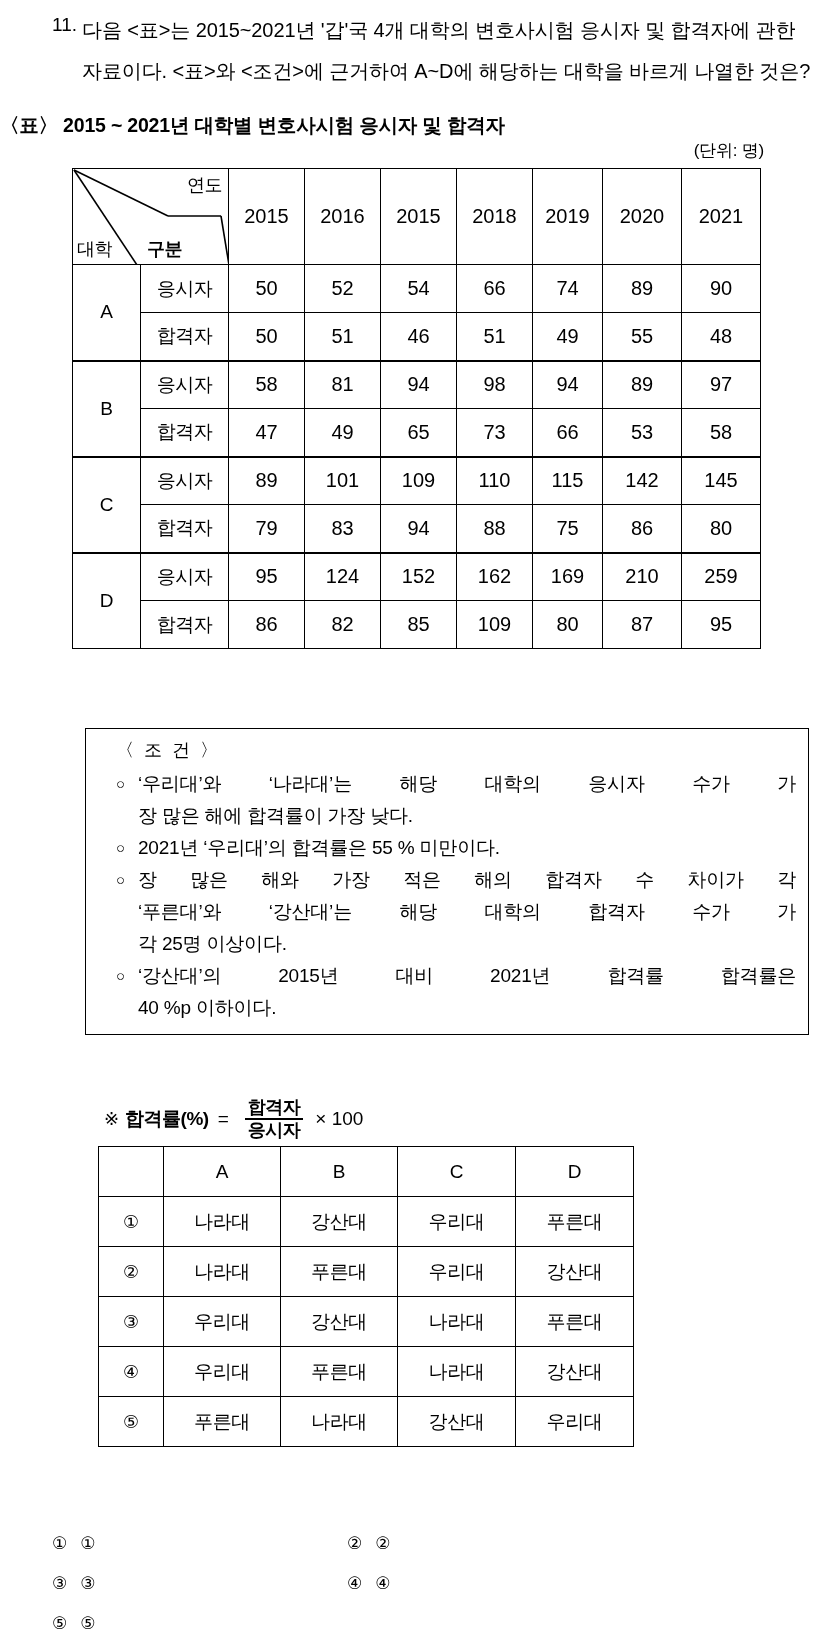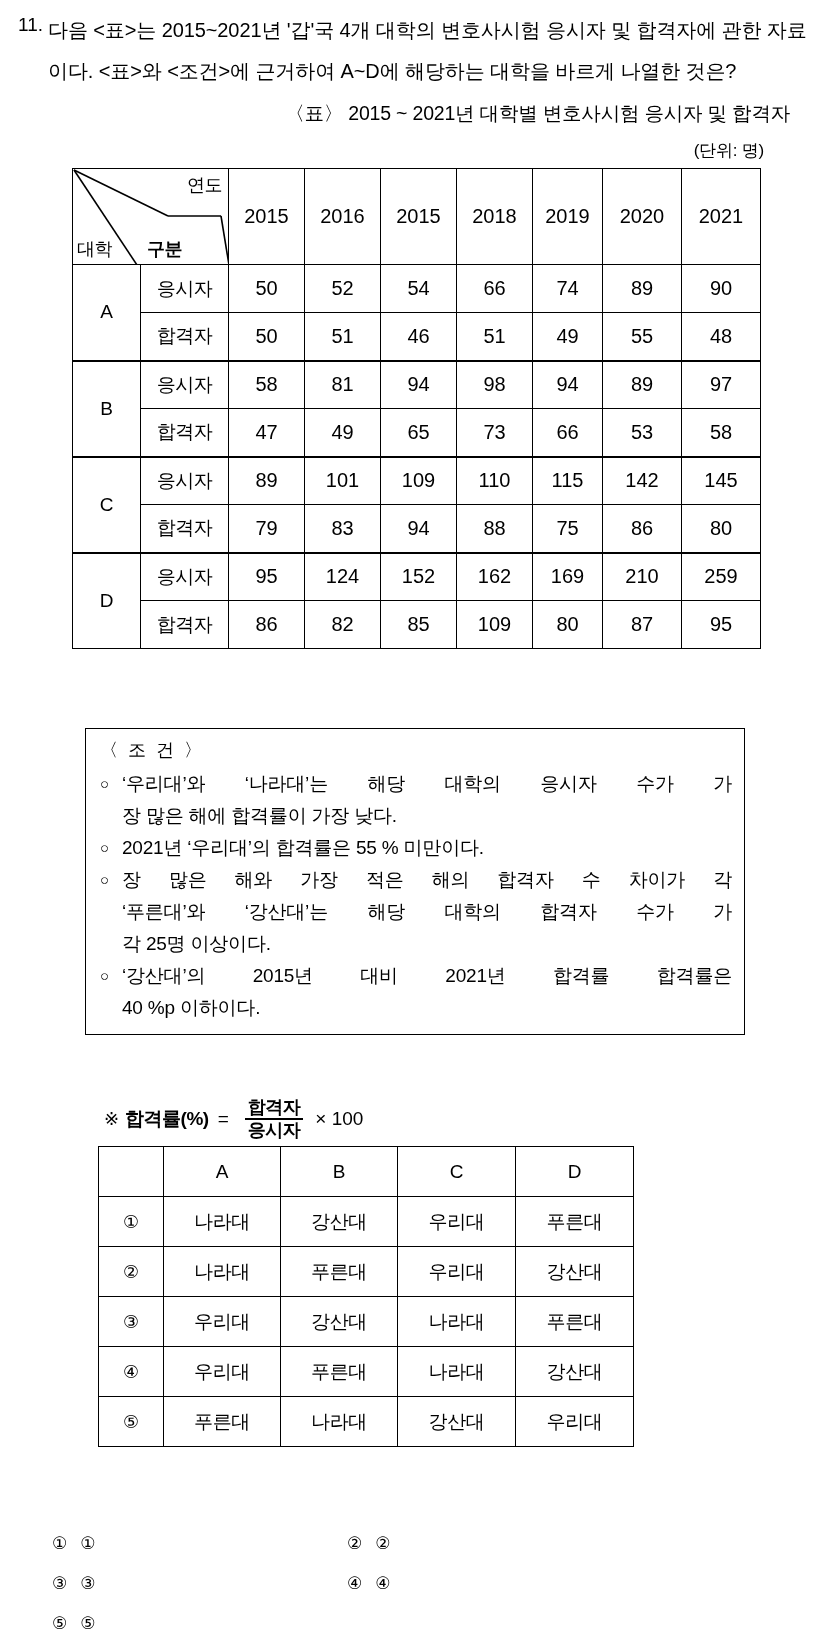--- a/index.html
+++ b/index.html
@@ -23,35 +23,36 @@
     display: flex;
     align-items: flex-start;
   }
   .stem-num {
     font-size: 19px;
     line-height: 29px;
     width: 34px;
     flex: 0 0 34px;
     text-align: left;
     padding-left: 4px;
+    margin-left: 34px;
   }
   .stem-body {
     font-size: 20px;
     line-height: 41px;
     letter-spacing: -0.1px;
     width: 760px;
   }
 
   
   .tbl-caption {
     position: absolute;
-    left: 0; top: 100px; width: 790px;
-    text-align: right;
+    left: 0; top: 112px; width: 790px;
+    text-align: left;
     font-size: 19.5px;
-    font-weight: normal;
+    font-weight: bold;
     letter-spacing: -0.2px;
   }
   .tbl-unit {
     position: absolute;
     top: 139px; right: 62px;
     font-size: 17px;
     letter-spacing: -0.2px;
   }
 
   
@@ -93,23 +94,23 @@
   }
   .corner .lbl-year  { right: 6px;  top: 4px; }
   .corner .lbl-kind  { left: 74px;  bottom: 3px; font-weight: bold; }
   .corner .lbl-univ  { left: 4px;   bottom: 3px; }
   .rowsep-thick { border-top-width: 2.4px !important; }
 
   
   .cond-box {
     position: absolute;
     left: 85px; top: 728px;
-    width: 660px;
+    width: 724px;
     border: 1.8px solid #000;
-    padding: 9px 12px 10px 14px;
+    padding: 9px 12px 10px 30px;
   }
   .cond-title {
     font-size: 18px;
     letter-spacing: 2.5px;
     margin-bottom: 6px;
     font-weight: normal;
   }
   .cond-item {
     display: flex;
     align-items: flex-start;

